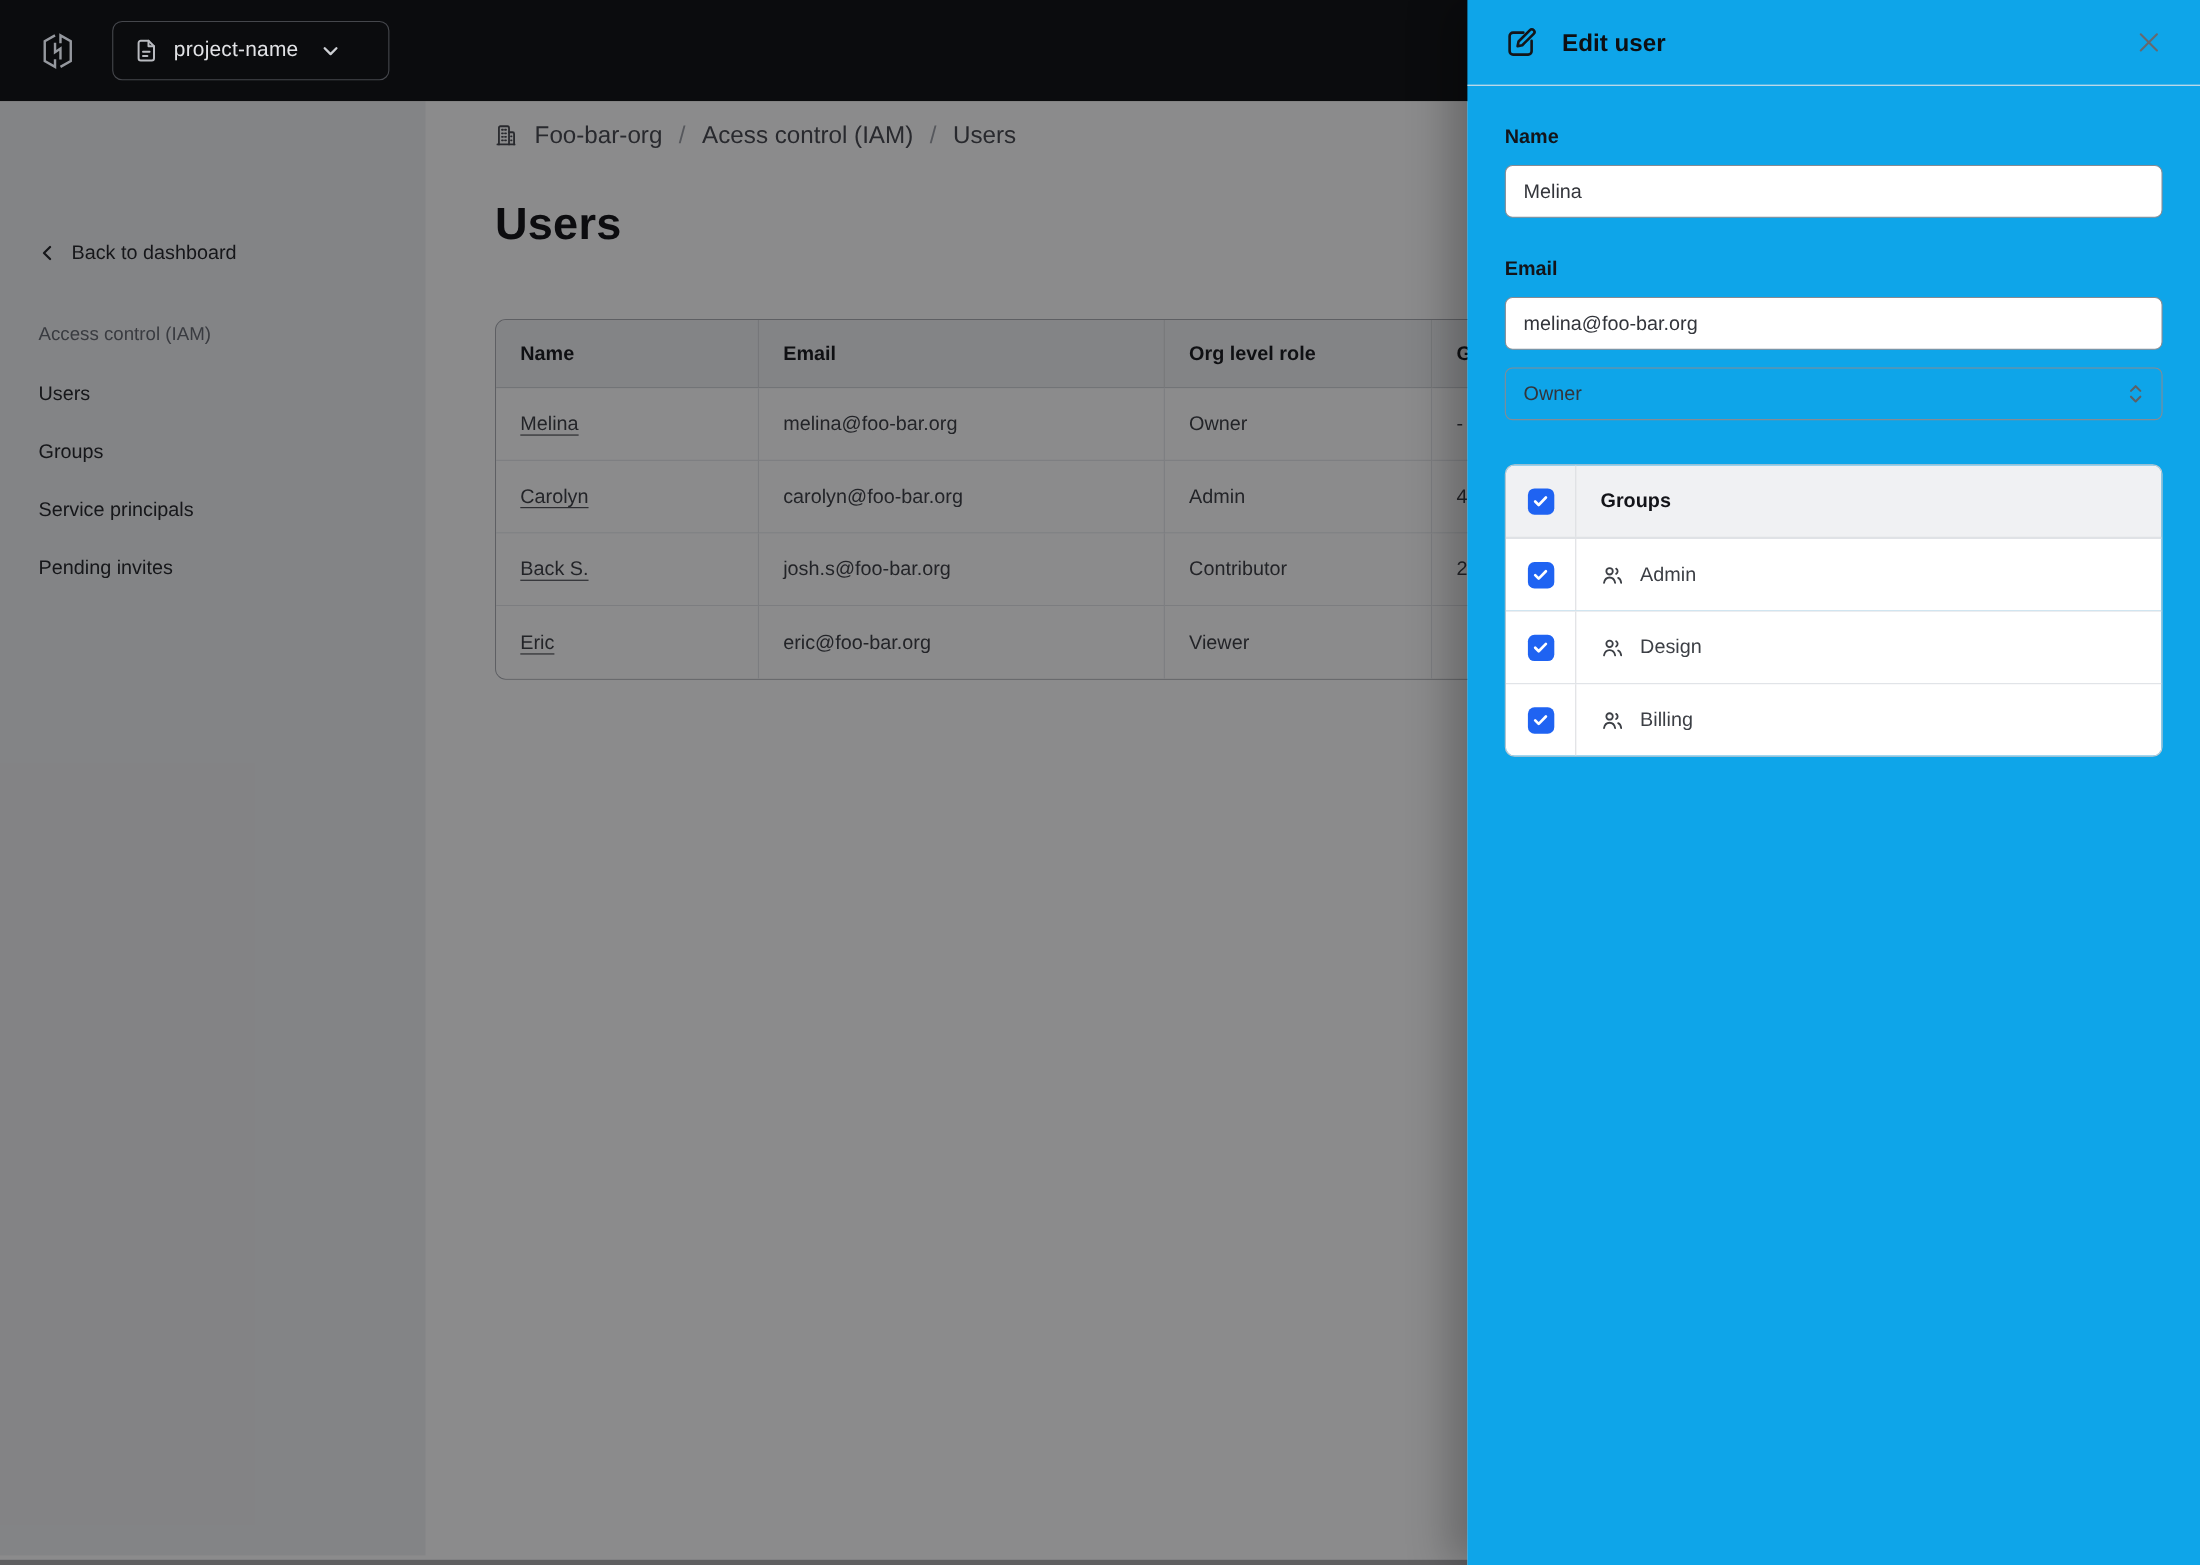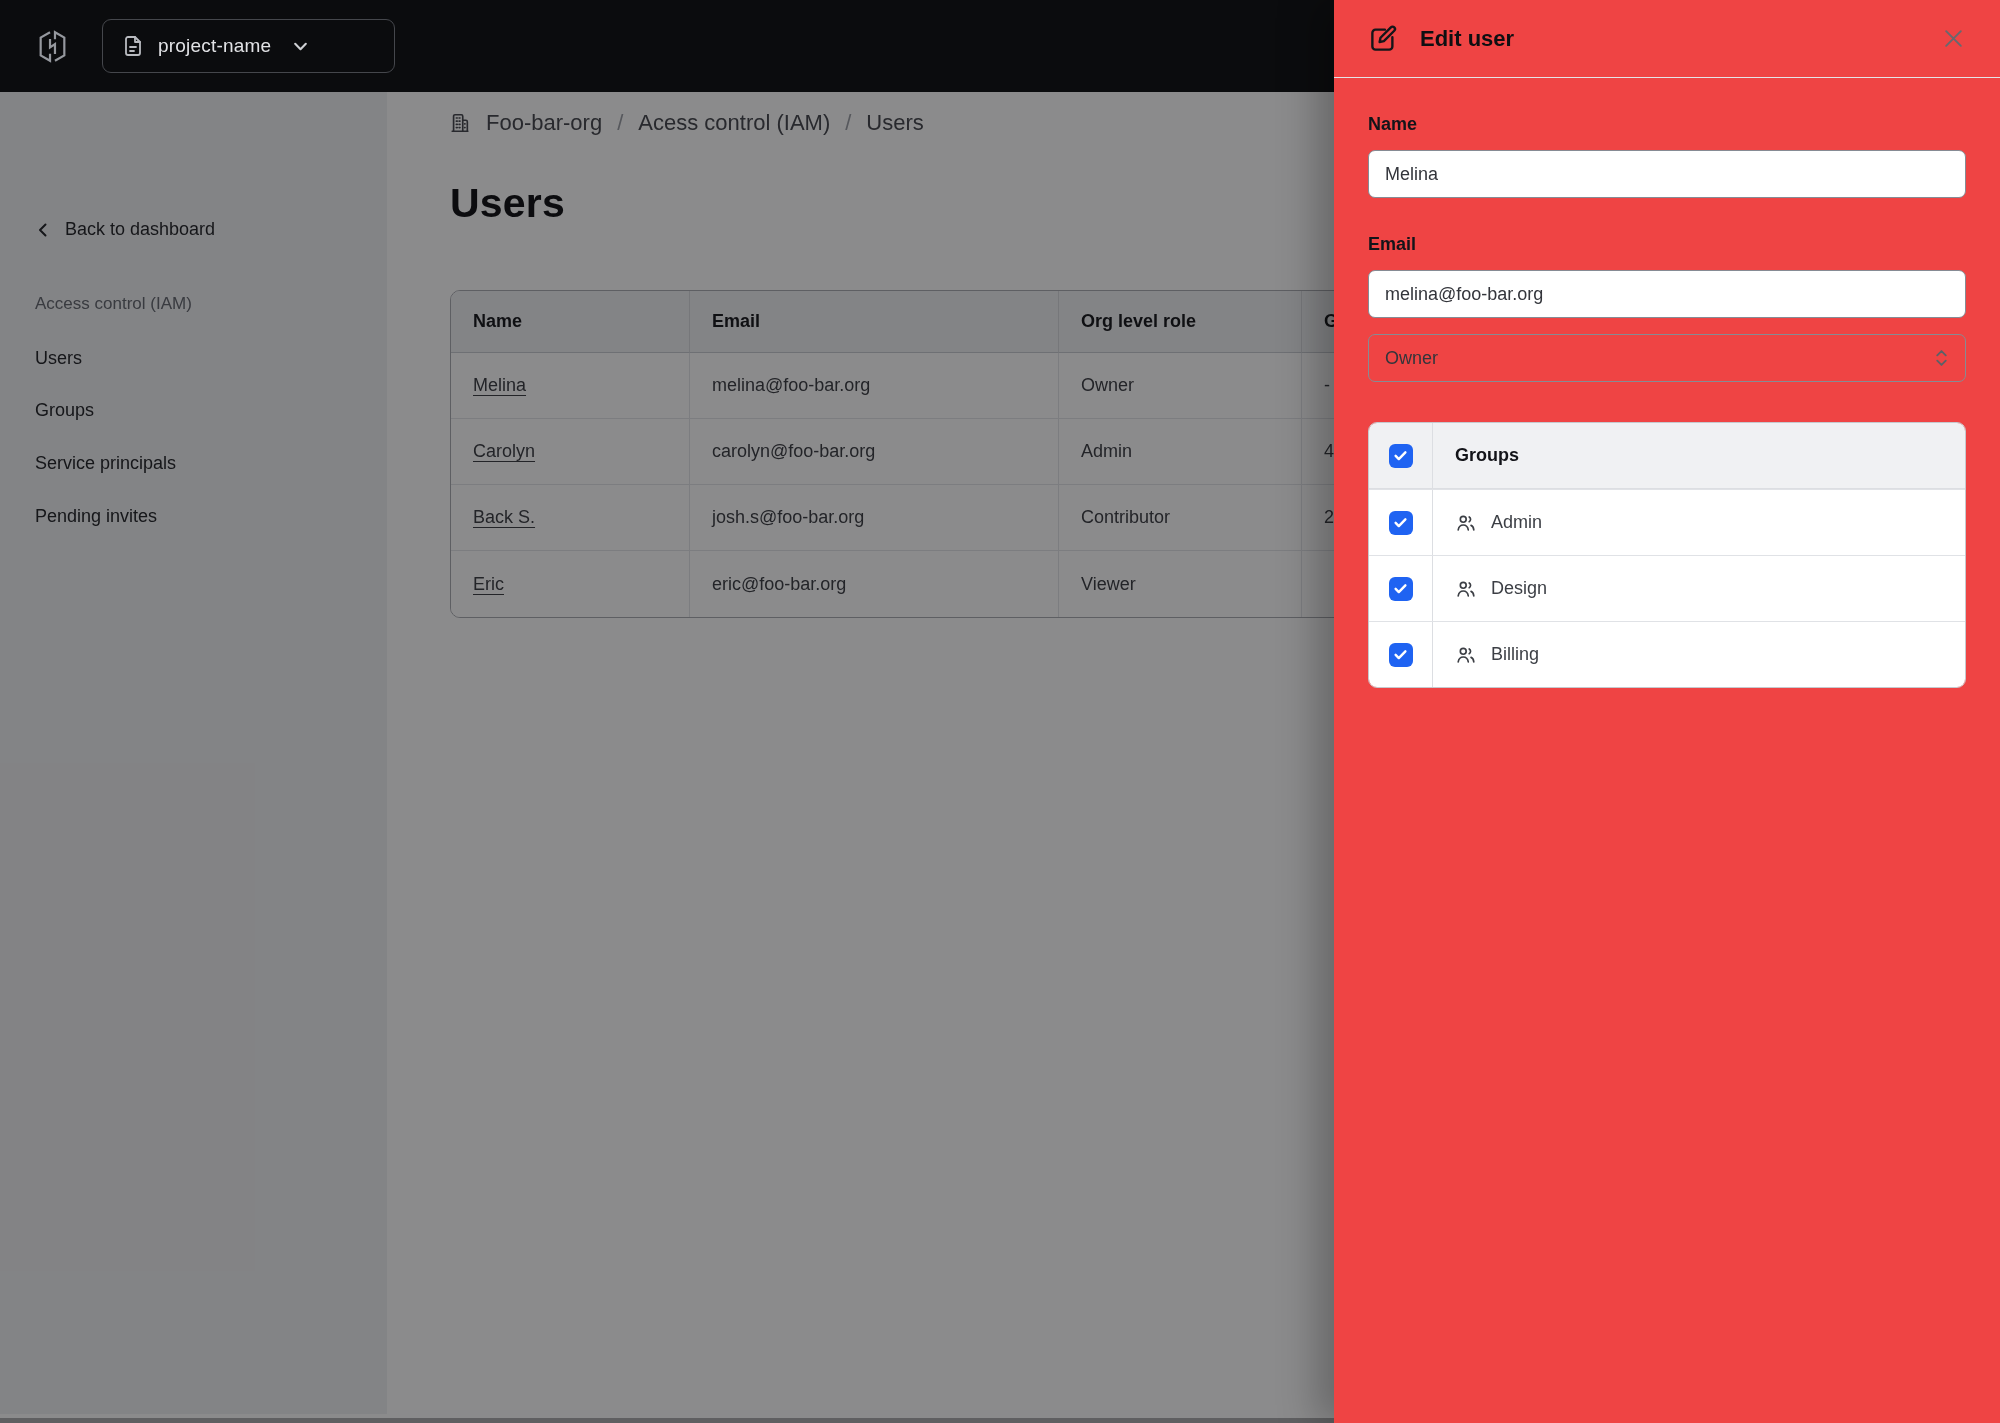--- a/index.html
+++ b/index.html
@@ -3,21 +3,21 @@
 <meta charset="utf-8">
 <style>
   * { margin:0; padding:0; box-sizing:border-box; }
   html,body { width:2000px; height:1423px; }
   body { font-family:"Liberation Sans", sans-serif; background:#fff; }
   .canvas { position:relative; width:2000px; height:1423px; overflow:hidden; background:#fff; }
 
   
   .topbar { position:absolute; left:0; top:0; width:2000px; height:92px; background:#0b0c0e; z-index:5; }
   .logo { position:absolute; left:36px; top:30px; width:33px; height:33px; color:#95989e; }
-  .project-btn { position:absolute; left:102px; top:19px; height:54px; width:293px;
+  .project-btn { position:absolute; left:102px; top:19px; height:54px; width:252px;
     border:1px solid #45474c; border-radius:9px; display:flex; align-items:center; gap:13px;
     padding:0 18px; cursor:pointer; background:transparent; }
   .project-btn .doc-ic { width:24px; height:24px; color:#b9bbc0; flex:0 0 auto; }
   .project-btn .lbl { color:#e2e3e6; font-size:19px; font-weight:500; letter-spacing:.2px; }
   .project-btn .chev { width:17px; height:17px; color:#cdcfd3; margin-left:8px; }
 
   
   .sidebar { position:absolute; left:0; top:92px; width:387px; height:1322px; background:#f0f1f3; }
   .back-row { position:absolute; left:35px; top:127px; display:flex; align-items:center; gap:14px;
     color:#1f2125; font-size:18px; font-weight:500; cursor:pointer; }
@@ -49,21 +49,21 @@
   .tbl-wrap table.users { position:static; }
   a.name-link { color:#3a3c42; text-decoration:underline; text-underline-offset:4px; cursor:pointer; }
 
   .hscrollbar { position:absolute; left:0; bottom:0; width:1334px; height:5px; background:#ababad; z-index:40; }
 
   
   .scrim { position:absolute; left:0; top:92px; width:1334px; height:1331px;
     background:rgba(10,10,12,0.475); z-index:50; }
 
   
-  .drawer { position:absolute; right:0; top:0; width:666px; height:1423px; background:#ef4444; z-index:100;
+  .drawer { position:absolute; right:0; top:0; width:666px; height:1423px; background:#0ea5e9; z-index:100;
     box-shadow:-18px 0 36px rgba(0,0,0,.25); }
   .drawer-header { height:78px; border-bottom:1px solid #e4e5e8; display:flex; align-items:center; padding:0 30px 0 34px; }
   .drawer-header .edit-ic { width:30px; height:30px; color:#141519; }
   .drawer-title { margin-left:22px; font-size:22px; font-weight:700; color:#0e0f12; }
   .close-btn { margin-left:auto; width:34px; height:34px; display:flex; align-items:center; justify-content:center;
     color:#66696f; cursor:pointer; background:none; border:none; }
   .close-btn svg { width:21px; height:21px; }
 
   .drawer-body { padding:0 34px; }
   .field-label { margin-top:36px; font-size:18px; font-weight:700; color:#131419; line-height:20px; }

